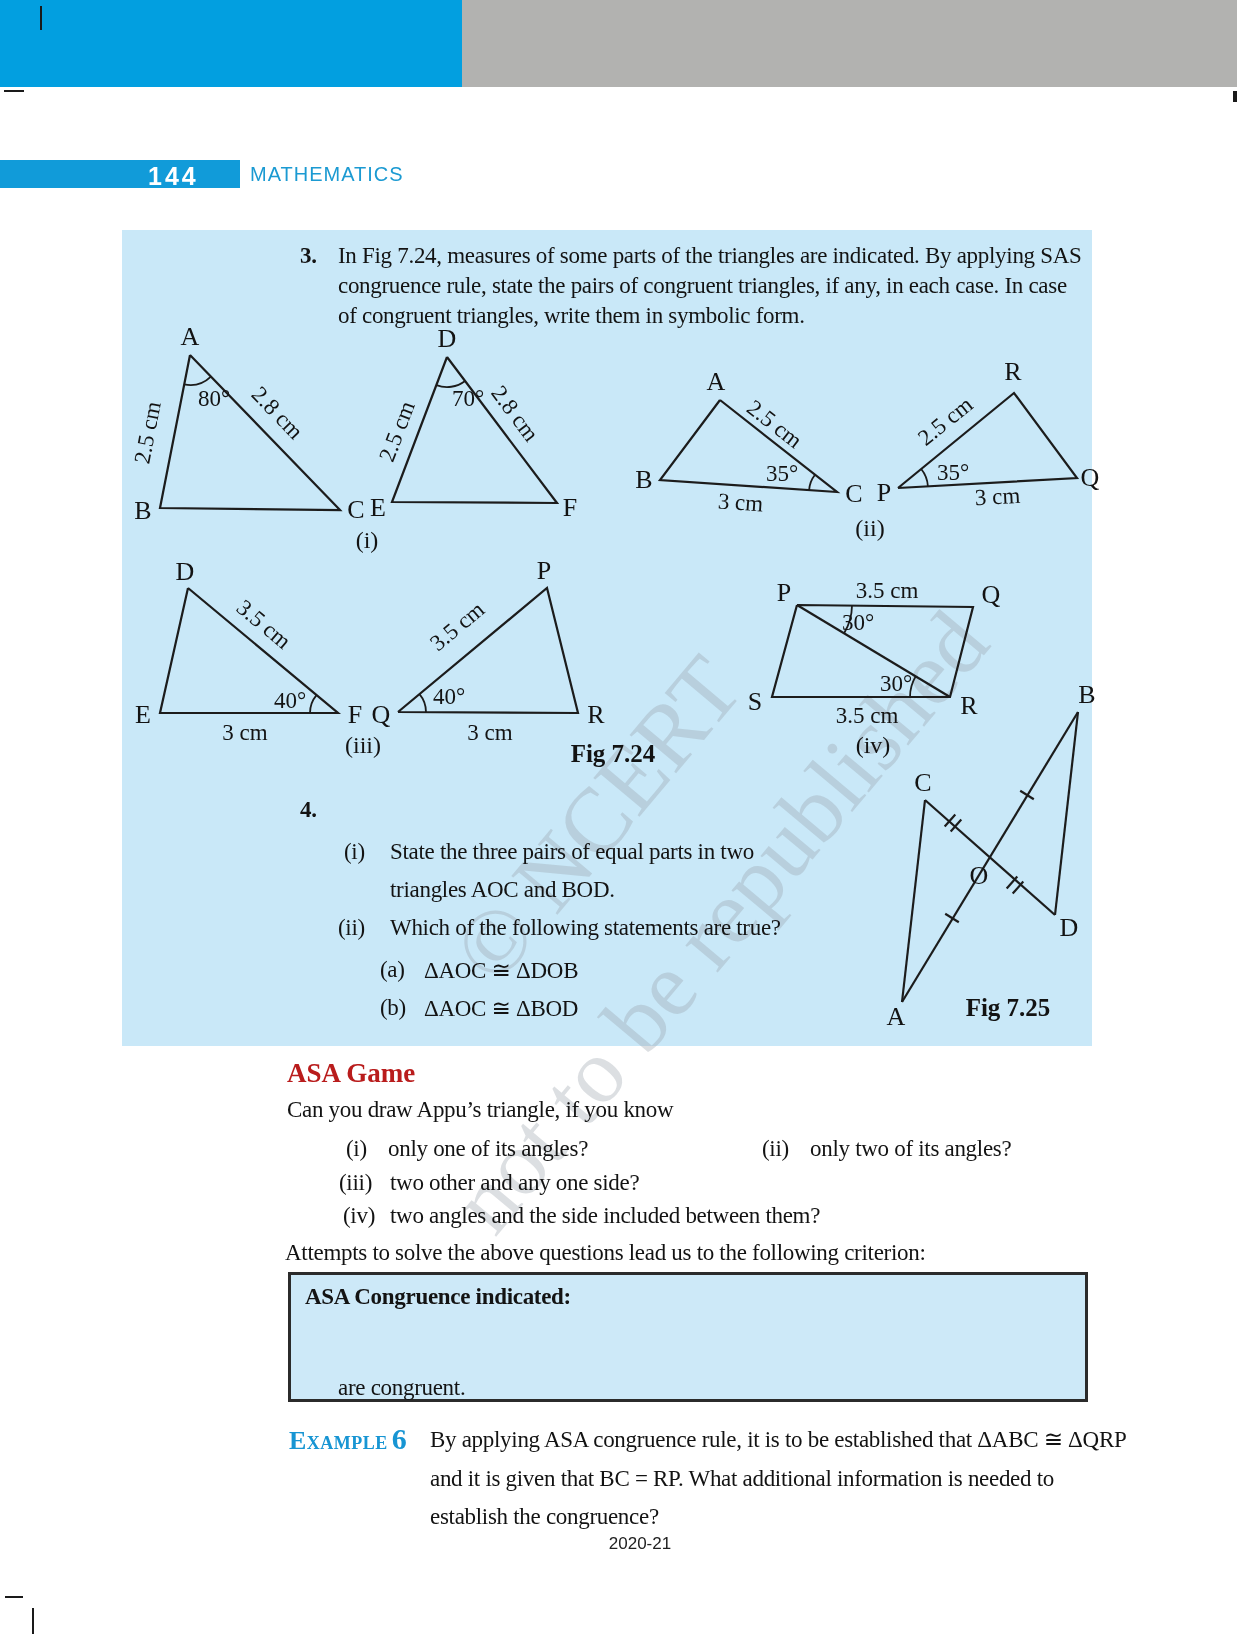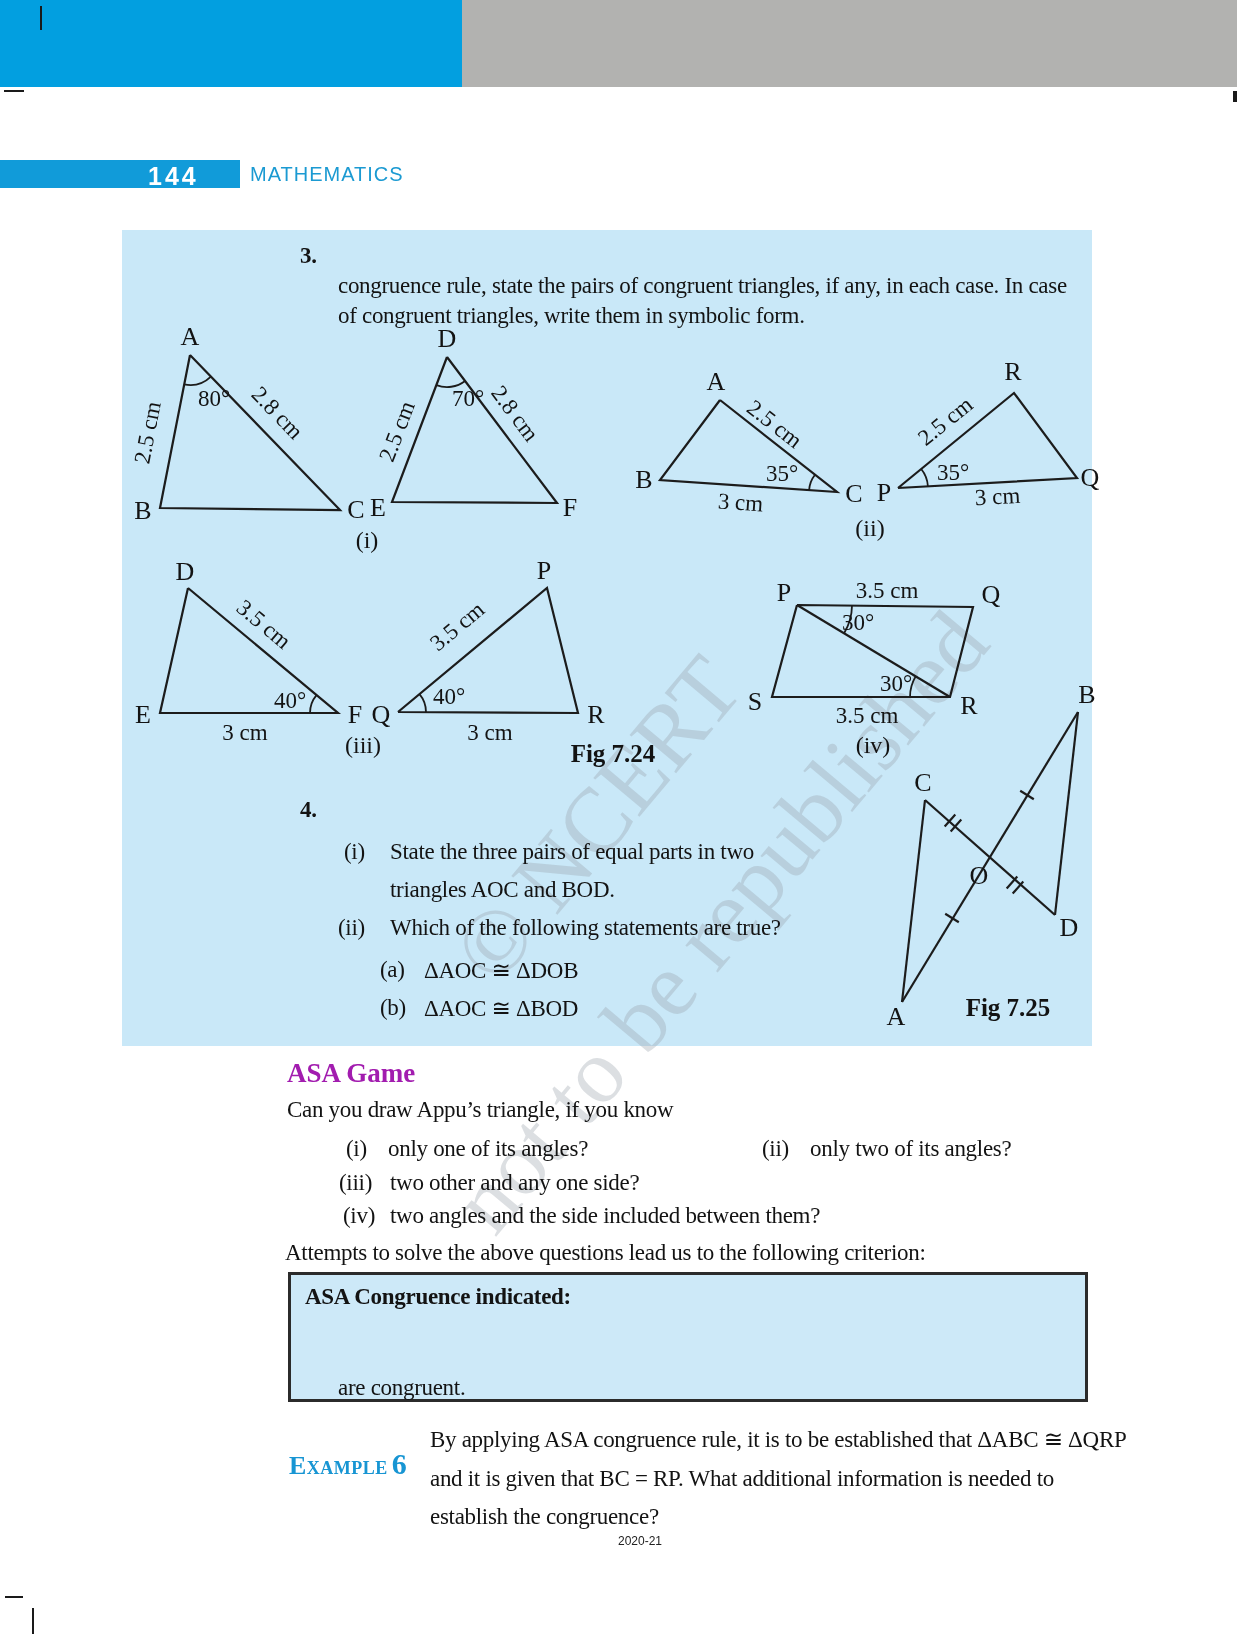--- a/index.html
+++ b/index.html
@@ -26,25 +26,25 @@
              transform:rotate(-50deg);transform-origin:50% 50%;text-align:center;pointer-events:none;
              color:rgba(148,158,168,0.33);font-family:"Liberation Serif",serif;}
   .watermark .wl1{font-size:92px;line-height:150px;}
   .watermark .wl2{font-size:92px;line-height:170px;}
   
   .t{position:absolute;white-space:nowrap;font-family:"Liberation Serif",serif;color:#131313;z-index:2;}
   .s23{font-size:23px;letter-spacing:-0.3px;}
   .b{font-weight:bold;}
   .ov{text-decoration:overline;}
   .sym{font-family:"Liberation Serif","DejaVu Sans",serif;}
-  .heading-blue{color:#a21caf;font-weight:bold;font-size:27px;letter-spacing:0px;}
+  .heading-blue{color:#b91c1c;font-weight:bold;font-size:27px;letter-spacing:0px;}
   .example-word{color:#1795d3;font-weight:bold;font-variant:small-caps;font-size:26px;letter-spacing:0.5px;}
   .example-num{color:#1795d3;font-weight:bold;font-size:30px;}
   .footer{position:absolute;left:560px;top:1534px;width:160px;text-align:center;
-          font-family:"Liberation Sans",sans-serif;font-size:12px;color:#222;z-index:2;}
+          font-family:"Liberation Sans",sans-serif;font-size:17px;color:#222;z-index:2;}
   
   .figs{position:absolute;left:0;top:0;width:1237px;height:1634px;z-index:2;pointer-events:none;}
   .figs polyline, .figs line, .figs path{stroke:#1c1c1c;stroke-width:2.2;fill:none;}
   .figs path.arc{stroke-width:1.8;}
   .figs text{font-family:"Liberation Serif",serif;fill:#131313;}
   .vtx{font-size:26px;}
   .meas{font-size:23px;}
   .subcap{font-size:24px;}
   .figcap{font-size:25px;font-weight:bold;}
 </style>
@@ -67,20 +67,21 @@
   <div class="runhead">MATHEMATICS</div>
 
   <div class="qbox"></div>
 
   <div class="watermark">
     <div class="wl1">© NCERT</div>
     <div class="wl2">not to be republished</div>
   </div>
 
   <div class="t s23 b" style="left:300px;top:243px;">3.</div>
+  <div class="t s23" style="left:338px;top:243px;">In Fig 7.24, measures of some parts of the triangles are indicated. By applying SAS</div>
   <div class="t s23" style="left:338px;top:273px;">congruence rule, state the pairs of congruent triangles, if any, in each case. In case</div>
   <div class="t s23" style="left:338px;top:303px;">of congruent triangles, write them in symbolic form.</div>
 
   <svg class="figs" viewBox="0 0 1237 1634">
 
     <polyline points="190,355 160,508 340,510 190,355"></polyline>
     <path class="arc" d="M 184.2 384.4 A 30 30 0 0 0 210.9 376.6"></path>
     <text class="vtx" x="190" y="345" text-anchor="middle">A</text>
     <text class="vtx" x="143" y="519" text-anchor="middle">B</text>
     <text class="vtx" x="356" y="518" text-anchor="middle">C</text>
@@ -190,20 +191,20 @@
   <div class="t s23" style="left:339px;top:1170px;">(iii)</div>
   <div class="t s23" style="left:390px;top:1170px;">two other and any one side?</div>
   <div class="t s23" style="left:343px;top:1203px;">(iv)</div>
   <div class="t s23" style="left:390px;top:1203px;">two angles and the side included between them?</div>
   <div class="t s23" style="left:285px;top:1240px;">Attempts to solve the above questions lead us to the following criterion:</div>
 
   <div class="critbox"></div>
   <div class="t s23 b" style="left:305px;top:1284px;">ASA Congruence indicated:</div>
   <div class="t s23" style="left:305px;top:1375px;margin-left:33px;">are congruent.</div>
 
-  <div class="t" style="left:289px;top:1422px;margin-top:25px;"><span class="example-word">Example</span>&nbsp;<span class="example-num">6</span></div>
+  <div class="t" style="left:289px;top:1422px;"><span class="example-word">Example</span>&nbsp;<span class="example-num">6</span></div>
   <div class="t s23 sym" style="left:430px;top:1426px;">By applying ASA congruence rule, it is to be established that ΔABC ≅ ΔQRP</div>
   <div class="t s23" style="left:430px;top:1466px;">and it is given that BC = RP. What additional information is needed to</div>
   <div class="t s23" style="left:430px;top:1504px;">establish the congruence?</div>
 
   <div class="footer">2020-21</div>
 
 </div>
 
 </body></html>

